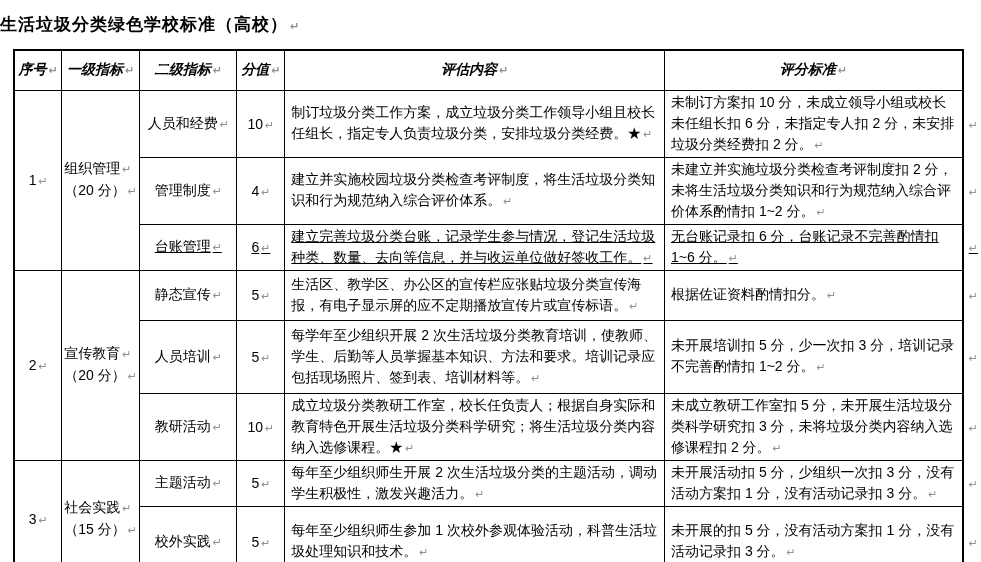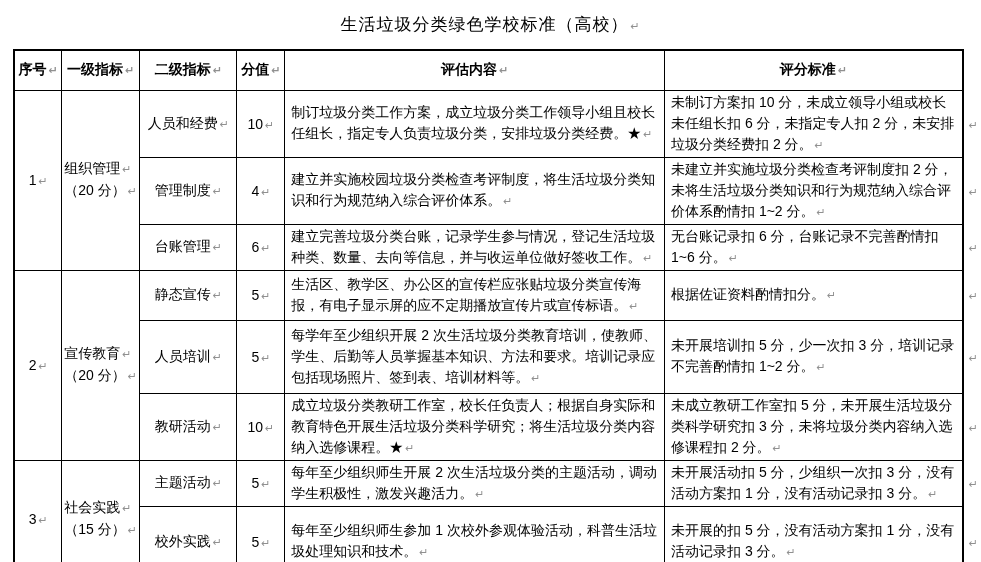--- a/index.html
+++ b/index.html
@@ -1,45 +1,45 @@
 <!DOCTYPE html>
 <html><head>
 <meta charset="utf-8">
 <style>
   html,body { margin:0; padding:0; }
   body {
     width:981px; height:562px; background:#ffffff; overflow:hidden;
     font-family:"Liberation Sans", sans-serif; color:#000;
   }
   .doc-title {
-    text-align:center; font-weight:normal; font-size:17px;
+    font-weight:bold; font-size:17px;
     padding-top:13px; letter-spacing:1px;
   }
   table.std {
     border-collapse:collapse; table-layout:fixed;
     margin:13px 0 0 13px;
   }
   table.std td, table.std th { border:1px solid #000; overflow:hidden; }
   table.std .nb { border:none; }
   
   .bt { border-top:2px solid #000 !important; }
   .bb { border-bottom:2px solid #000 !important; }
   .bl { border-left:2px solid #000 !important; }
   .br { border-right:2px solid #000 !important; }
 
   th { font-size:14px; font-weight:bold; text-align:center; padding:0; }
   td { font-size:14px; vertical-align:middle; }
   td.c { text-align:center; padding:4px 2px; }
   td.t { text-align:left; padding:1px 6px; line-height:21px; }
   .grp-line { text-align:left; line-height:21px; }
 
-  tr.hdr { height:40px; }
+  tr.hdr { height:40px;font-style:italic; }
   tr.h1 { height:63px; }
   tr.h2 { height:63px; }
-  tr.h3 { height:43px; }
+  tr.h3 { height:43px;text-decoration:underline; }
   tr.h4 { height:50px; }
   tr.h5 { height:73px; }
   tr.h6 { height:63px; }
   tr.h7 { height:46px; }
   tr.h8 { height:72px; }
 
   .pm {
     color:#909090; font-size:11px; margin-left:2px;
     font-family:"DejaVu Sans", sans-serif;
   }

